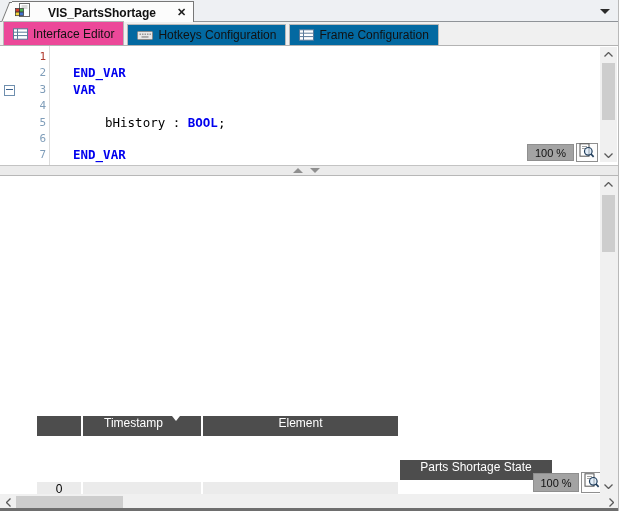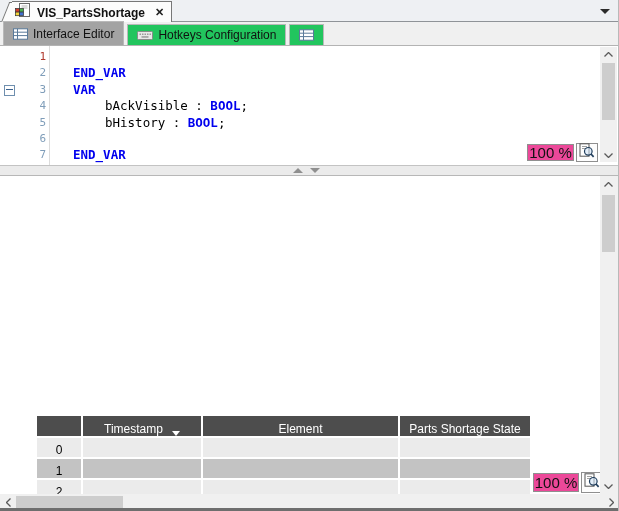--- a/index.html
+++ b/index.html
@@ -6,34 +6,34 @@
   #app{position:relative;width:619px;height:511px;background:#f0f0f0;overflow:hidden;
        border-right:1px solid #b9b9b9;box-sizing:border-box;}
 
   
   .doc-strip{position:absolute;left:0;top:0;width:619px;height:22px;background:#eef0f3;
              border-bottom:1px solid #8f9398;box-sizing:border-box;}
   .doc-tab-slant{position:absolute;left:5px;top:2px;width:14px;height:20px;background:#fcfcfc;
                  border-left:1px solid #777;border-top:1px solid #777;transform:skewX(-22deg);}
   .doc-tab{position:absolute;left:12px;top:1px;height:21px;background:#fcfcfc;
            border:1px solid #777;border-left:none;border-bottom:none;display:flex;align-items:center;
-           gap:7px;padding:0 7px 0 3px;}
+           gap:18px;padding:0 7px 0 3px;}
   .doc-tab-title{font-size:12px;font-weight:bold;color:#111;white-space:nowrap;}
   .doc-close{font-size:11px;font-weight:bold;color:#222;margin-left:3px;line-height:1;}
   .doc-close::before{content:"✕";}
   .tab-drop{position:absolute;right:9px;top:9px;width:0;height:0;
             border-left:5px solid transparent;border-right:5px solid transparent;border-top:5px solid #2b2b2b;}
 
   
   .subtab-bar{position:absolute;left:0;top:22px;width:619px;height:24px;background:#f0f0f0;
               border-bottom:1px solid #b3b3b3;box-sizing:border-box;display:flex;align-items:flex-end;}
   .sub-tab{display:inline-flex;align-items:center;gap:5px;height:21px;padding:0 9px;margin-left:3px;
-           font-size:12px;color:#111;background:#22c55e;border:1px solid #b9b9b9;border-bottom:none;
+           font-size:12px;color:#111;background:#0369a1;border:1px solid #b9b9b9;border-bottom:none;
            box-sizing:border-box;white-space:nowrap;}
-  .sub-tab.active{background:#a3a3a3;height:24px;position:relative;z-index:2;}
+  .sub-tab.active{background:#ec4899;height:24px;position:relative;z-index:2;}
   .sub-tab .icn{display:inline-flex;align-items:center;}
 
   
   .editor-pane{position:absolute;left:0;top:46px;width:619px;height:119px;background:#fff;}
   .gutter-sep{position:absolute;left:49px;top:0;bottom:0;border-left:1px solid #dcdcdc;}
   #code-lines{position:absolute;left:0;top:3px;right:20px;}
   .code-line{display:flex;height:16.4px;line-height:16.4px;font-family:"DejaVu Sans Mono",monospace;
              font-size:12.5px;white-space:pre;}
   .cl-fold{width:21px;position:relative;flex:none;}
   .fold-box{position:absolute;left:4px;top:3px;width:9px;height:9px;background:#fff;
@@ -67,31 +67,31 @@
   .tri-up{width:0;height:0;border-left:5px solid transparent;border-right:5px solid transparent;
           border-bottom:5px solid #8f8f8f;}
   .tri-down{width:0;height:0;border-left:5px solid transparent;border-right:5px solid transparent;
             border-top:5px solid #8f8f8f;}
 
   
   .vis-pane{position:absolute;left:0;top:176px;width:600px;height:318px;background:#fff;}
 
   .vis-table{position:absolute;left:37px;top:240px;}
   .vt-row{display:flex;gap:2px;margin-bottom:2px;}
-  .vt-cell{box-sizing:border-box;display:flex;align-items:flex-end;justify-content:center;font-size:12px;}
-  .c0{width:44px;} .c1{width:118px;} .c2{width:195px;} .c3{width:130px;}
+  .vt-cell{box-sizing:border-box;display:flex;align-items:flex-start;justify-content:center;font-size:12px;}
+  .c0{width:44px;} .c1{width:118px;} .c2{width:195px;} .c3{width:152px;margin-top:44px;}
   .vt-head .vt-cell{height:20px;background:#4d4d4d;color:#fff;}
   .vt-body .vt-cell{height:19px;color:#000;}
   .vt-body .even .vt-cell{background:#ebebeb;}
   .vt-body .odd  .vt-cell{background:#c3c3c3;}
   .hdr-arrow{width:0;height:0;border-left:4px solid transparent;border-right:4px solid transparent;
              border-top:5px solid #fff;margin-left:9px;}
 
   
-  .zoom-box{position:absolute;background:#ec4899;border:1px solid #8f8f8f;font-size:15px;color:#111;
+  .zoom-box{position:absolute;background:#a3a3a3;border:1px solid #8f8f8f;font-size:11px;color:#111;
             display:flex;align-items:center;justify-content:center;box-sizing:border-box;}
   .zoom-box.top{left:527px;top:144px;width:47px;height:17px;}
   .zoom-box.bot{left:533px;top:473px;width:46px;height:19px;}
   .zoom-btn{position:absolute;background:#fdfdfd;border:1px solid #8f8f8f;display:flex;align-items:center;
             justify-content:center;box-sizing:border-box;}
   .zoom-btn.top{left:576px;top:143px;width:22px;height:19px;}
   .zoom-btn.bot{left:581px;top:472px;width:22px;height:21px;}
 
   .ibeam{position:absolute;left:280px;top:139px;}
   .chev{display:block;}
@@ -153,30 +153,31 @@
     </div>
     <div class="sub-tab">
       <span class="icn">
         <svg width="15" height="12" viewBox="0 0 15 12">
           <rect x="0.5" y="0.8" width="14" height="10.4" fill="#fff" stroke="#5a7a9a"></rect>
           <line x1="0.5" y1="4.2" x2="14.5" y2="4.2" stroke="#5a7a9a"></line>
           <line x1="0.5" y1="7.6" x2="14.5" y2="7.6" stroke="#5a7a9a"></line>
           <line x1="4.5" y1="0.8" x2="4.5" y2="11.2" stroke="#5a7a9a"></line>
         </svg>
       </span>
+      <span>Frame Configuration</span>
     </div>
   </div>
 
   <div class="editor-pane">
     <div class="gutter-sep"></div>
     <div id="code-lines">
         <div class="code-line"><span class="cl-fold"></span><span class="cl-num first">1</span></div>
         <div class="code-line"><span class="cl-fold"></span><span class="cl-num">2</span><span class="cl-text"><span class="kw">END_VAR</span></span></div>
         <div class="code-line"><span class="cl-fold"><span class="fold-box"></span></span><span class="cl-num">3</span><span class="cl-text"><span class="kw">VAR</span></span></div>
-        <div class="code-line"><span class="cl-fold"></span><span class="cl-num">4</span><span class="cl-text ind1"><span>bAckVisible : </span><span class="kw">BOOL</span><span>;</span></span></div>
+        <div class="code-line"><span class="cl-fold"></span><span class="cl-num">4</span></div>
         <div class="code-line"><span class="cl-fold"></span><span class="cl-num">5</span><span class="cl-text ind1"><span>bHistory : </span><span class="kw">BOOL</span><span>;</span></span></div>
         <div class="code-line"><span class="cl-fold"></span><span class="cl-num">6</span></div>
         <div class="code-line"><span class="cl-fold"></span><span class="cl-num">7</span><span class="cl-text"><span class="kw">END_VAR</span></span></div>
       </div>
     <span class="ibeam">
       <svg width="10" height="17" viewBox="0 0 10 17">
         <g stroke="#3c3c3c" stroke-width="1.2" fill="none">
           <path d="M2,1.5 Q4,2.5 5,1.5 Q6,2.5 8,1.5"></path>
           <line x1="5" y1="2" x2="5" y2="15"></line>
           <path d="M2,15.5 Q4,14.5 5,15.5 Q6,14.5 8,15.5"></path>

